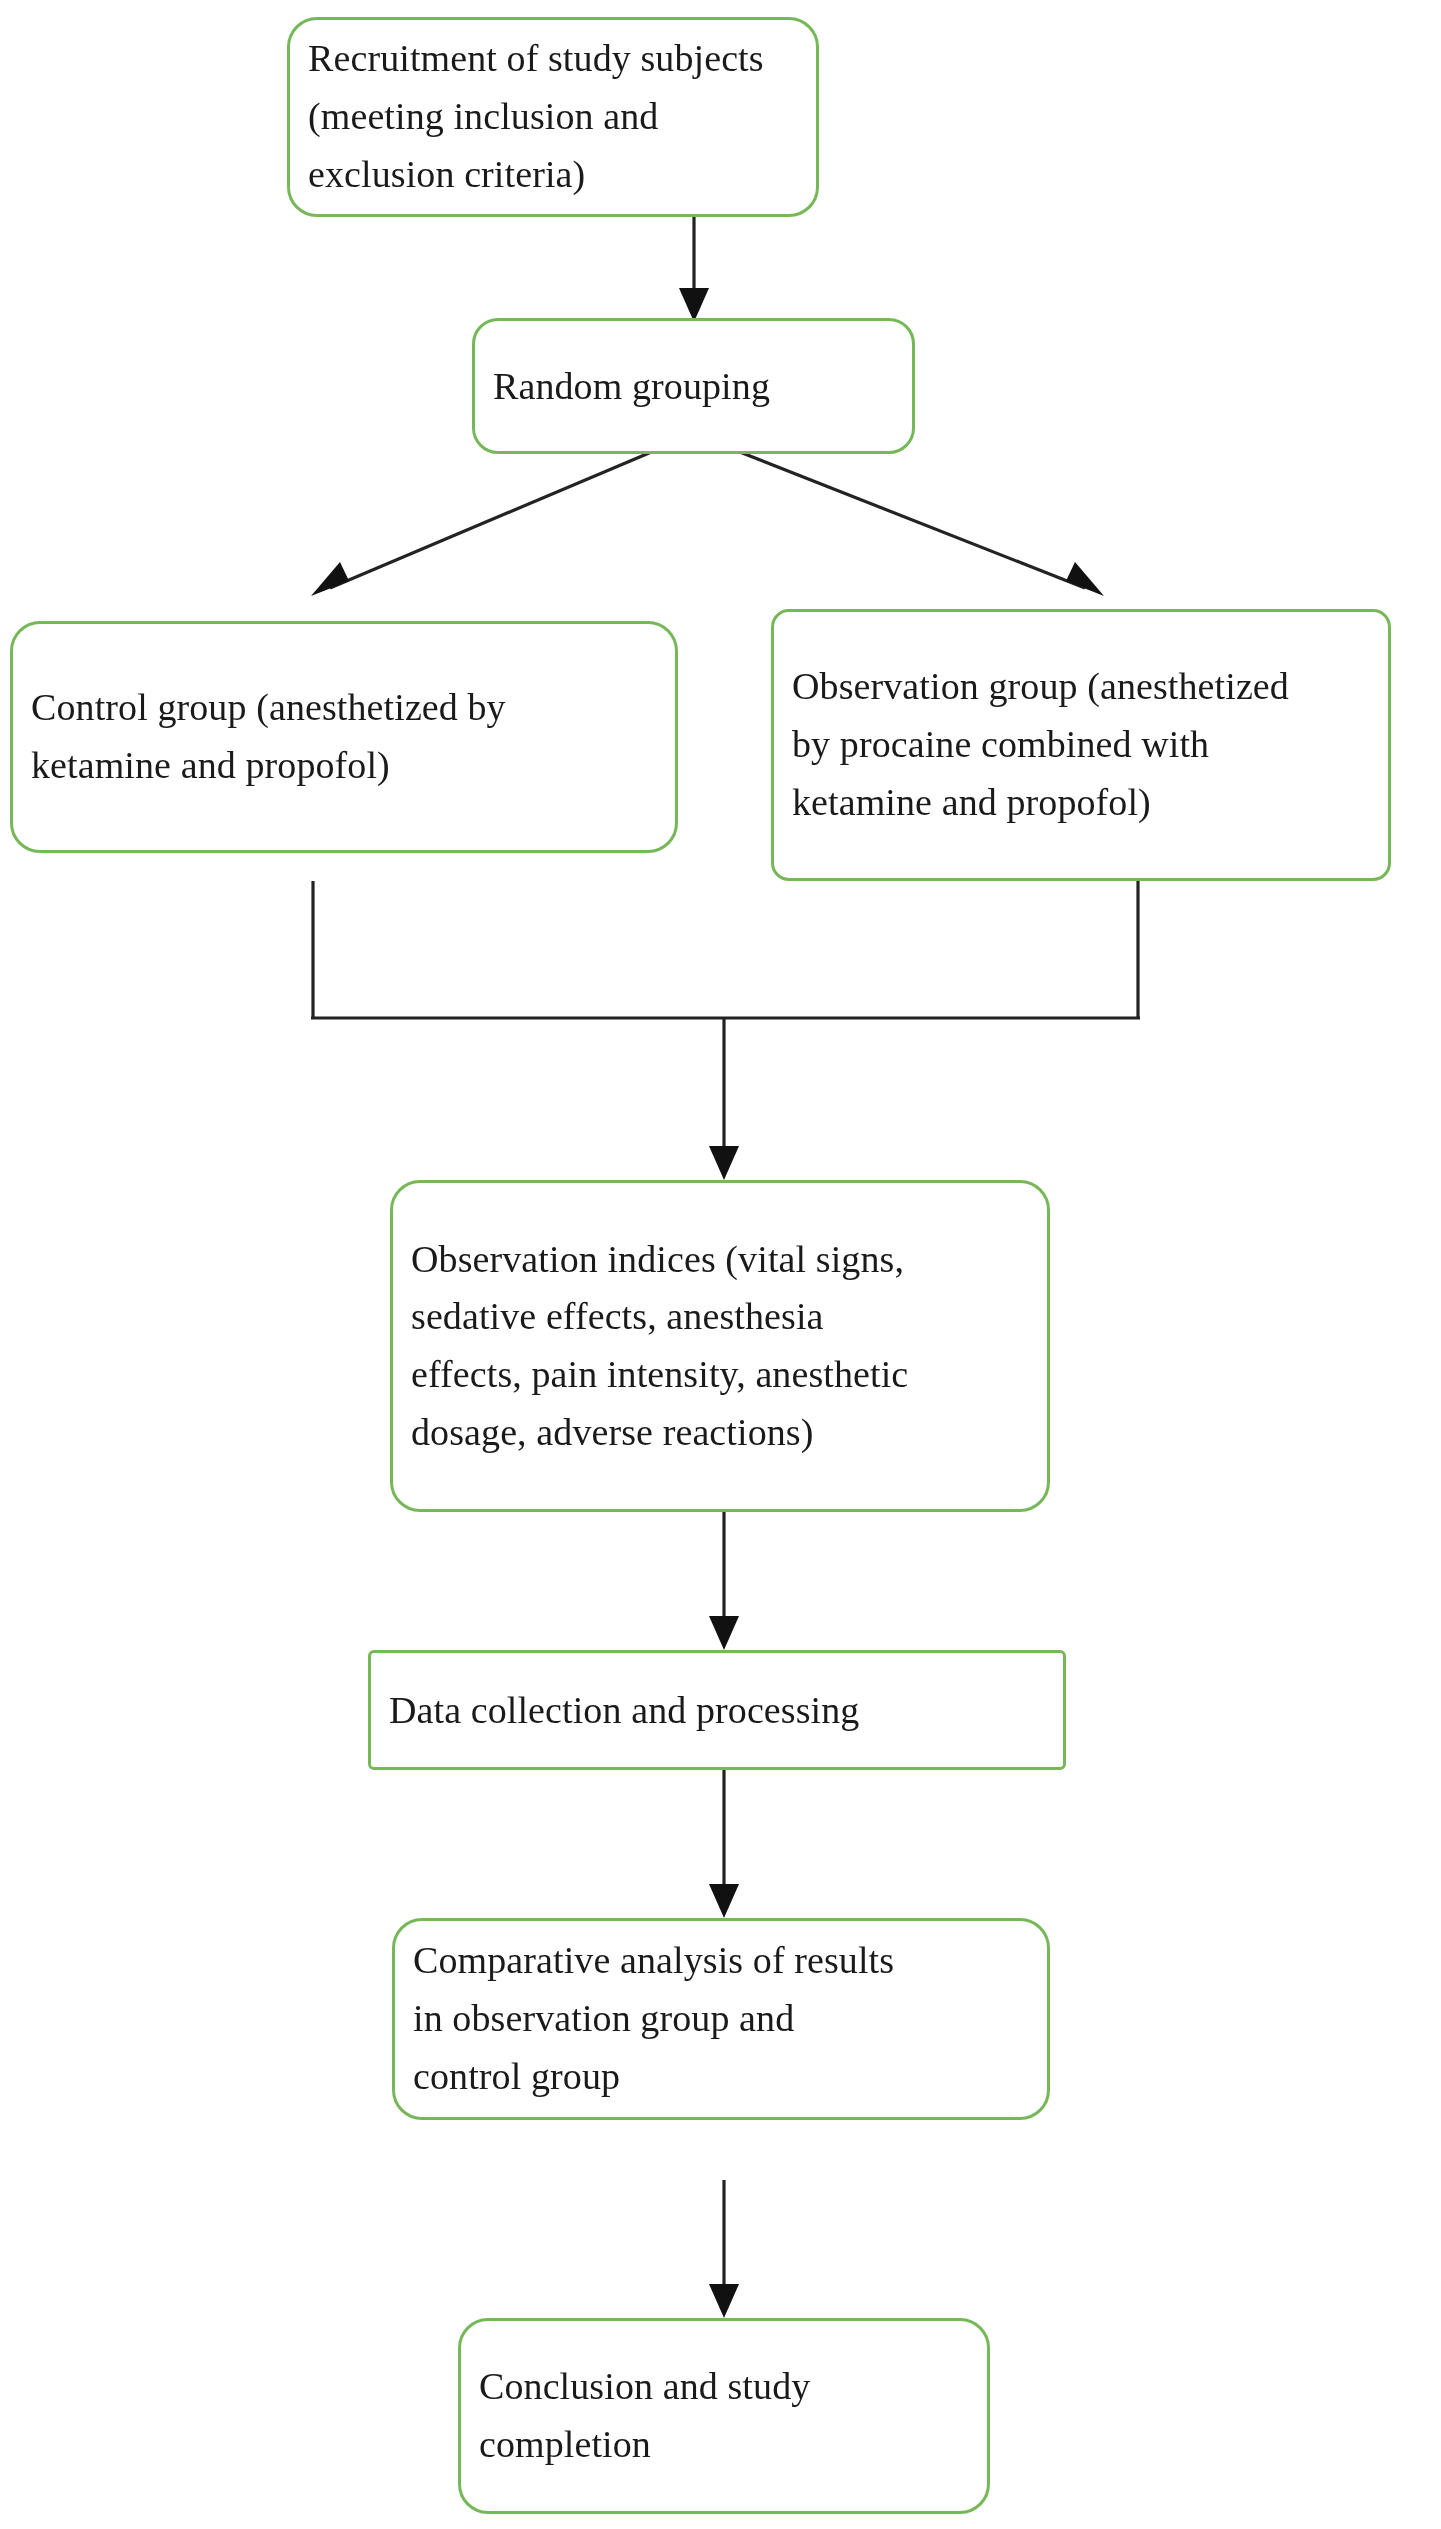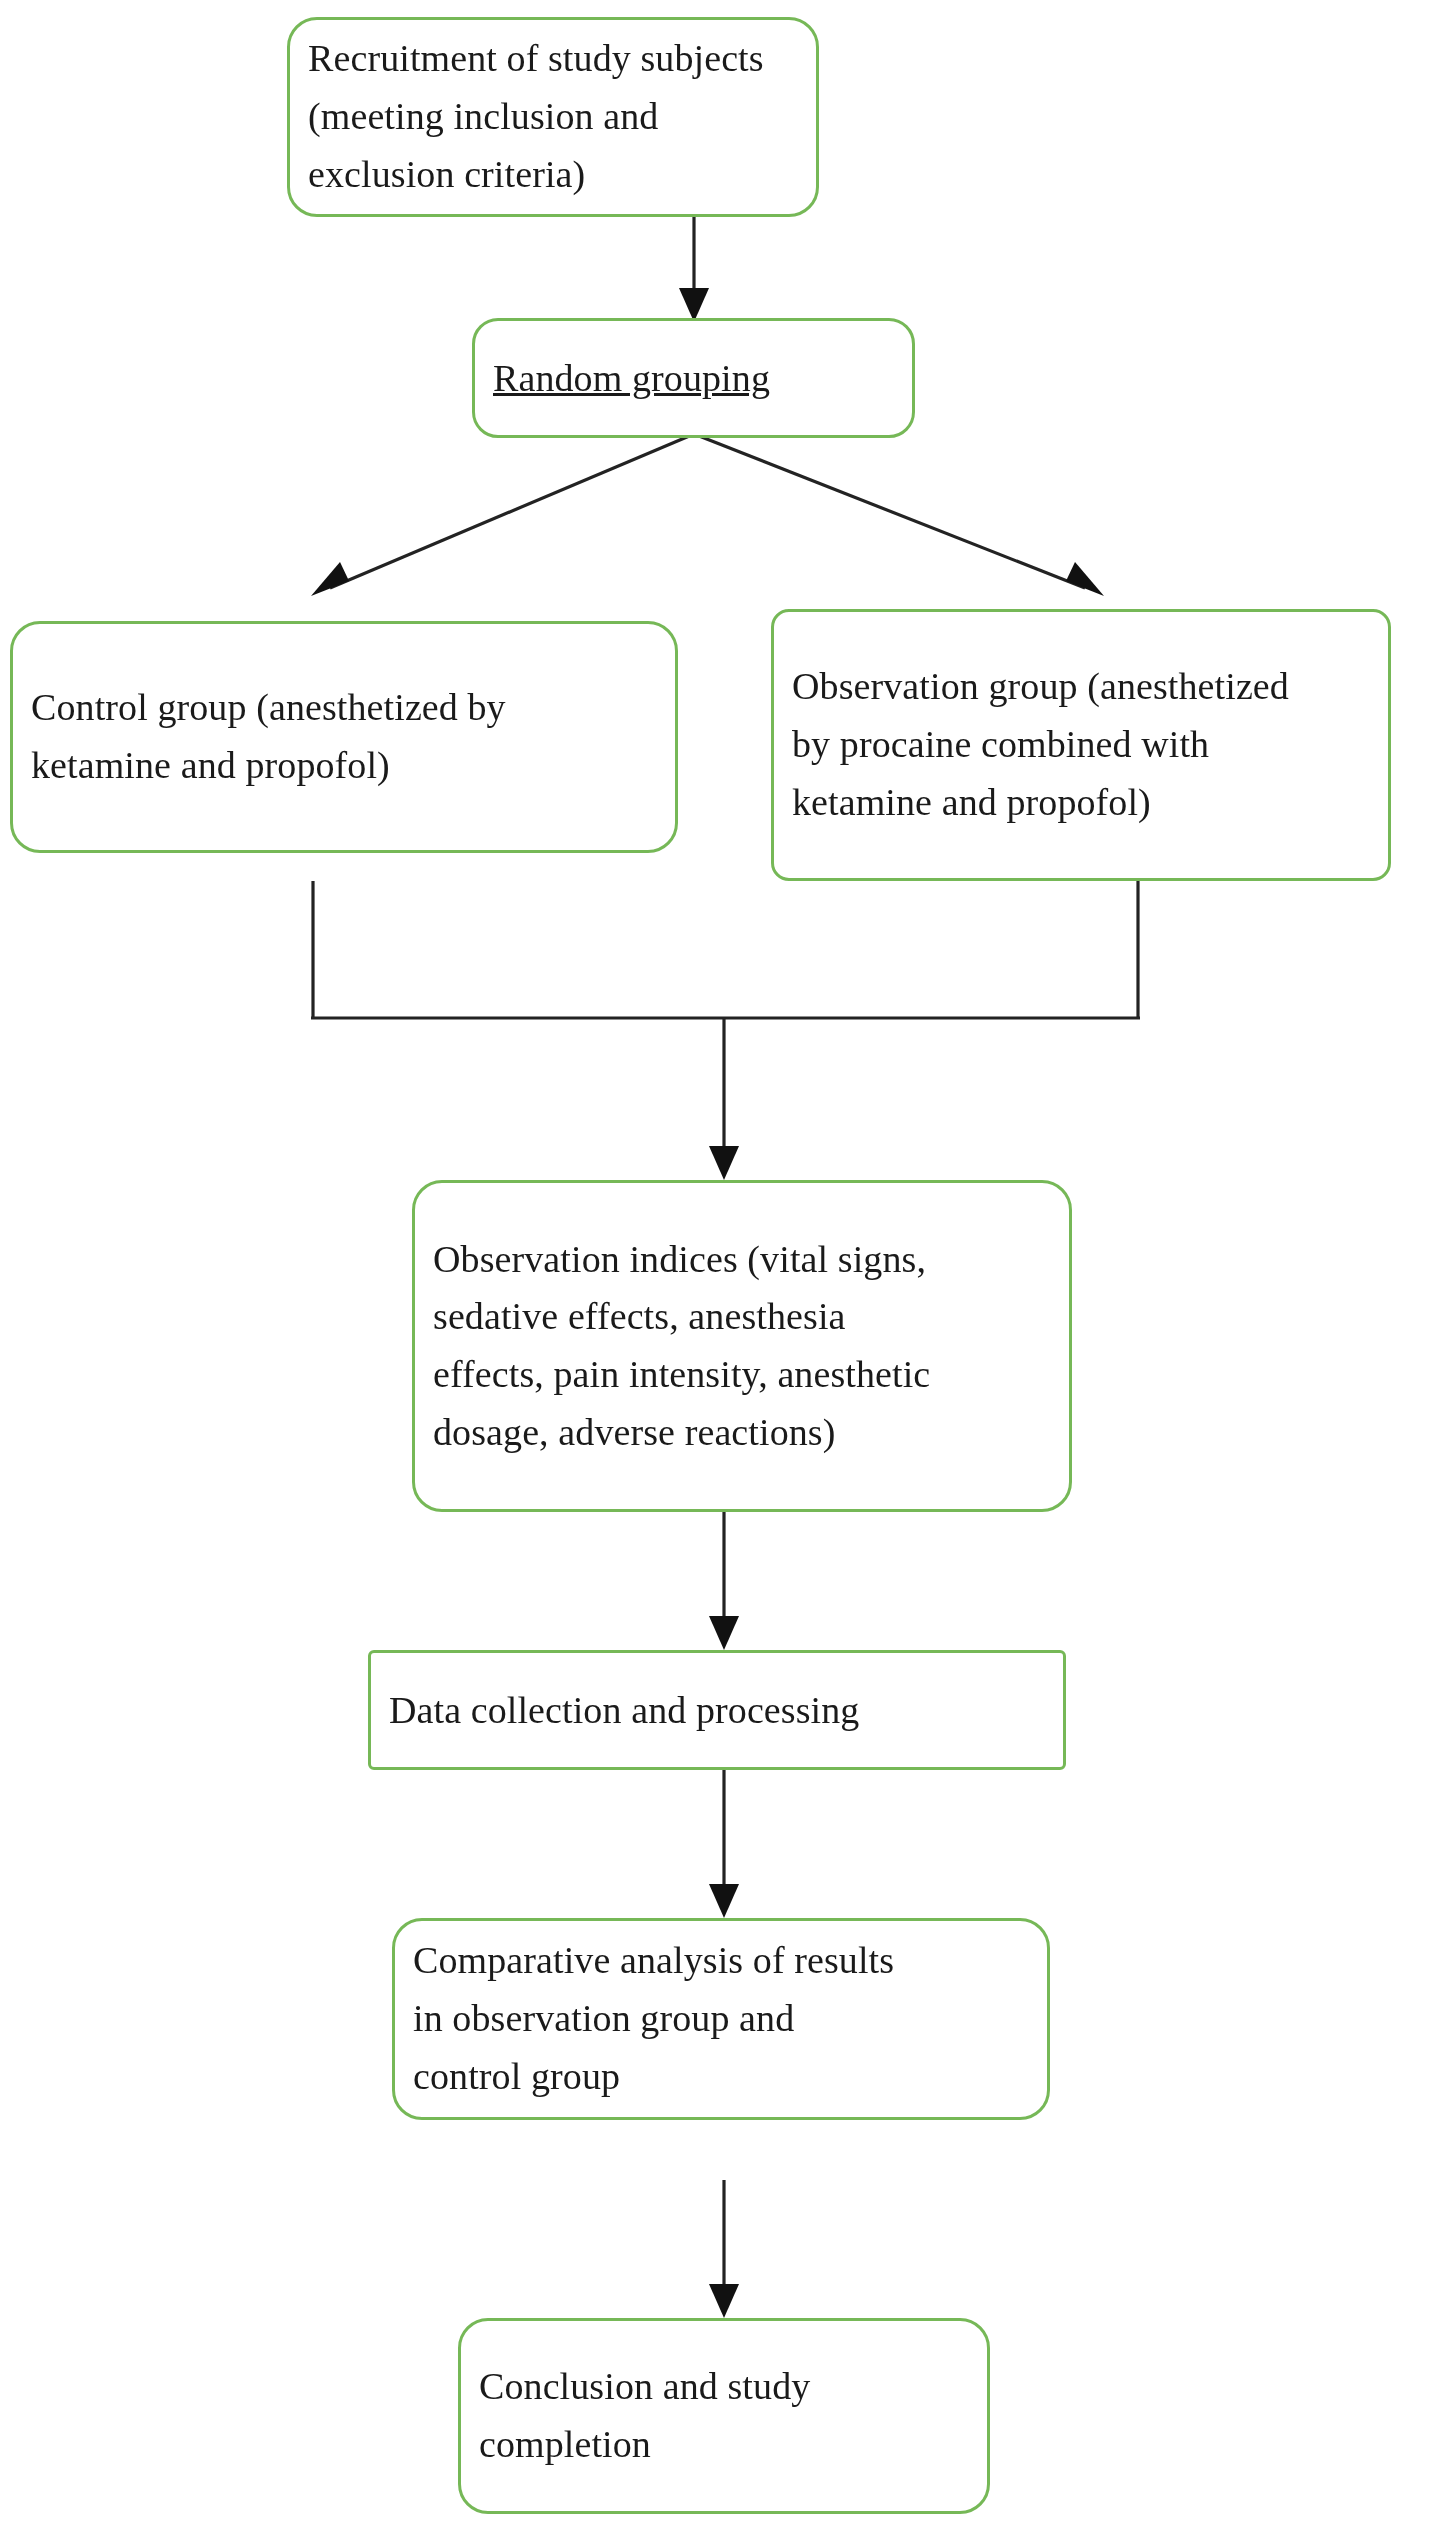--- a/index.html
+++ b/index.html
@@ -37,35 +37,34 @@
     font-size: 38px;
     letter-spacing: 0.1px;
     white-space: pre-line;
   }
   
   #node-recruitment {
     left: 287px; top: 17px; width: 532px; height: 200px;
     border-radius: 30px;
   }
   #node-random {
-    left: 472px; top: 318px; width: 443px; height: 120px;
+    left: 472px; top: 318px; width: 443px; height: 136px;
     border-radius: 26px;
-    text-decoration: underline;
   }
   #node-control {
     left: 10px; top: 609px; width: 668px; height: 232px;
     border-radius: 30px;
     margin-top: 12px;
   }
   #node-observation-group {
     left: 771px; top: 609px; width: 620px; height: 272px;
     border-radius: 18px;
   }
   #node-indices {
-    left: 412px; top: 1180px; width: 660px; height: 332px;
+    left: 390px; top: 1180px; width: 660px; height: 332px;
     border-radius: 30px;
   }
   #node-data {
     left: 368px; top: 1650px; width: 698px; height: 120px;
     border-radius: 6px;
   }
   #node-comparative {
     left: 392px; top: 1918px; width: 658px; height: 202px;
     border-radius: 30px;
   }

